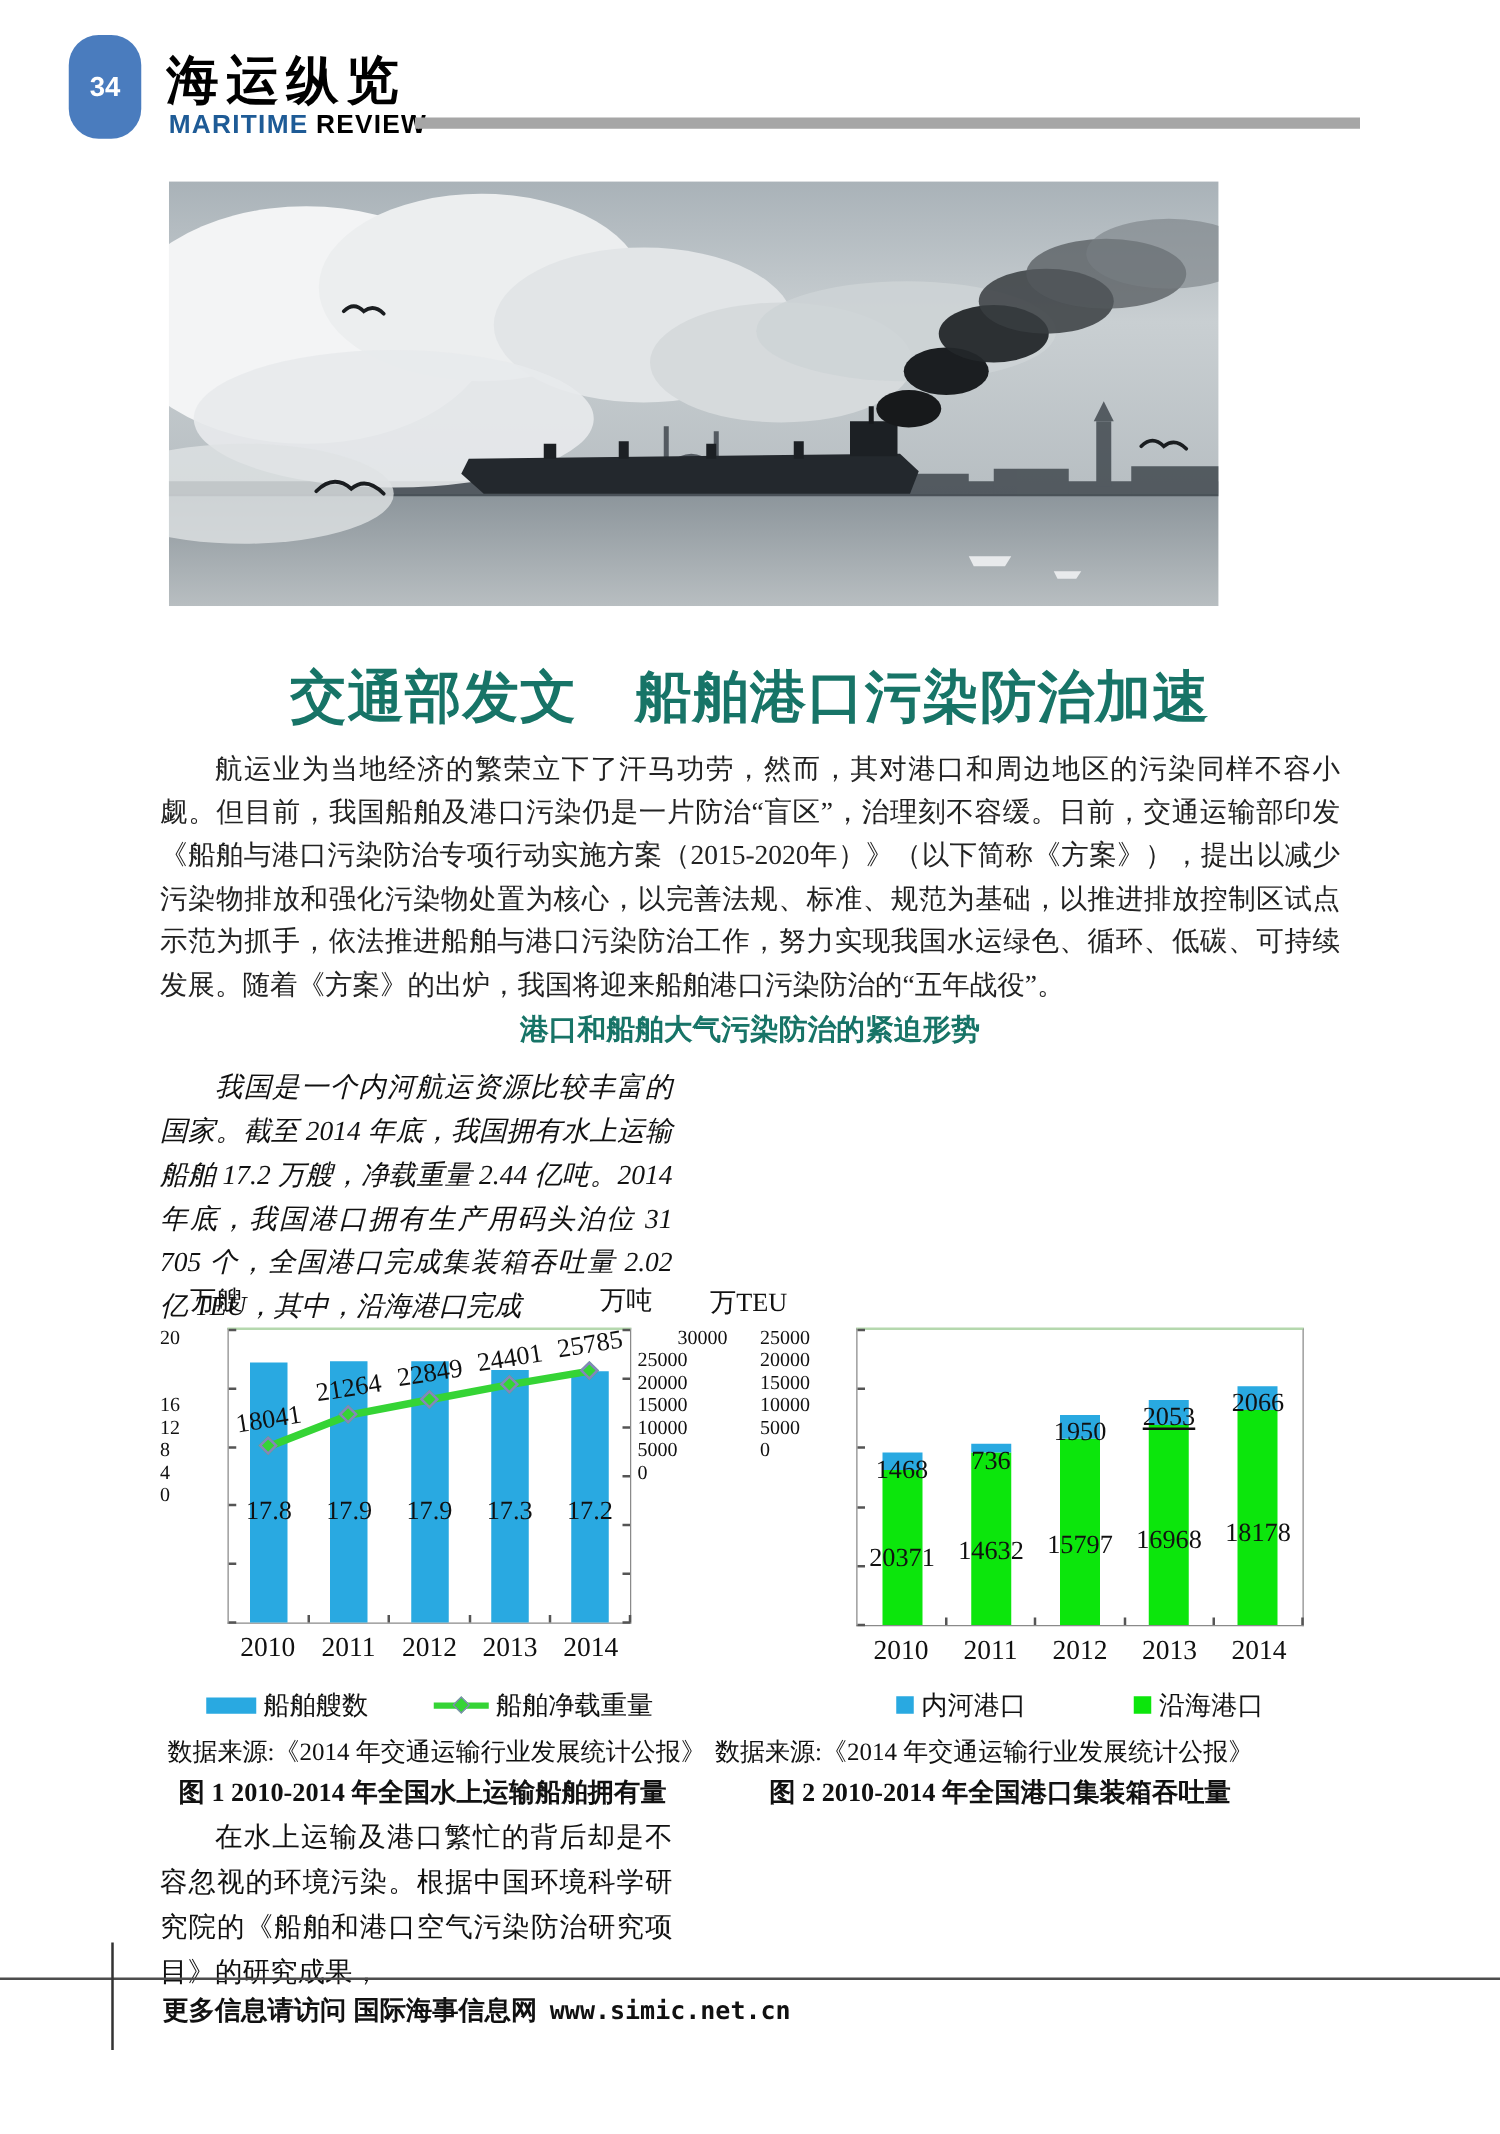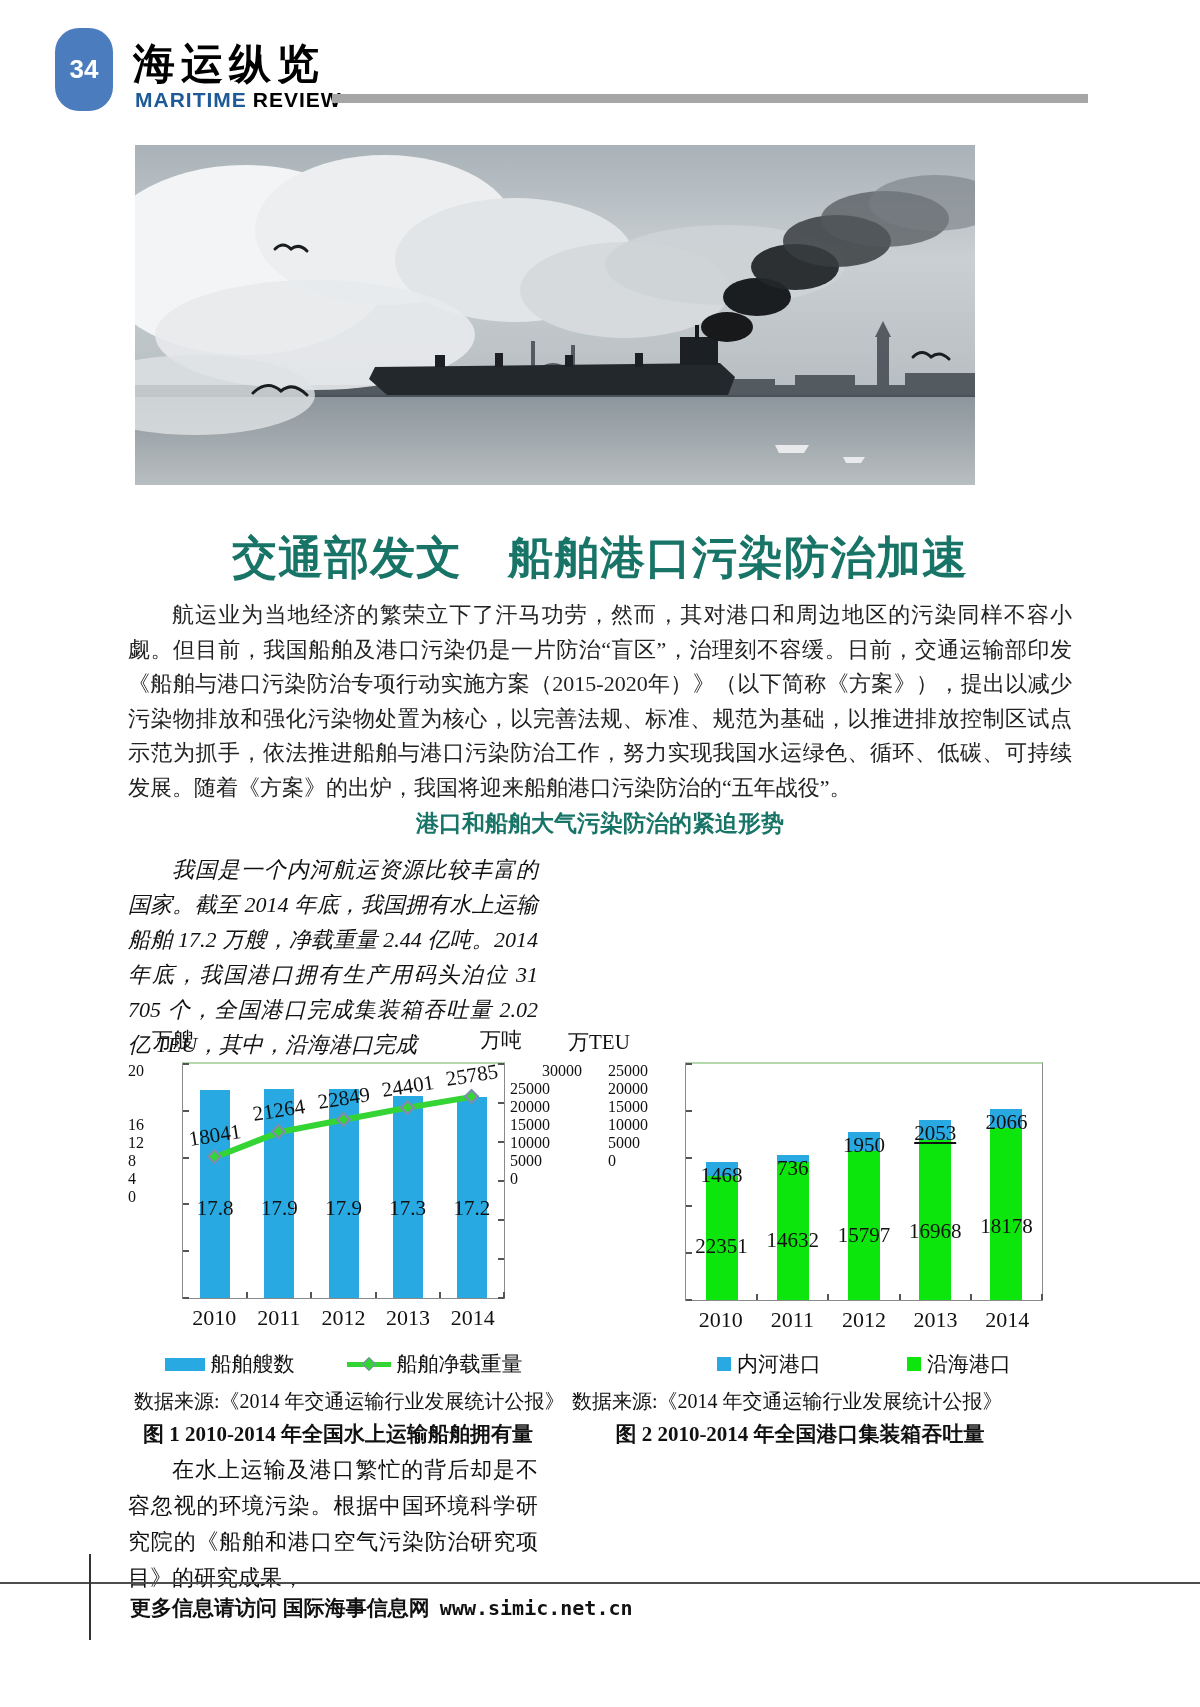--- a/index.html
+++ b/index.html
@@ -4,21 +4,21 @@
 <style>
   * { margin:0; padding:0; box-sizing:border-box; }
   html,body { background:#ffffff; }
   #page {
     position:relative; width:1200px; height:1707px; background:#fff;
     font-family:"Liberation Serif","DejaVu Serif",serif; color:#111; overflow:hidden;
   }
   
   .pagenum-box { position:absolute; left:55px; top:28px; width:58px; height:83px;
     background:#4a7cbe; color:#fff; display:flex; align-items:center; justify-content:center;
-    font-family:"Liberation Sans","DejaVu Sans",sans-serif; font-weight:bold; font-size:26px;border-radius:24px; }
+    font-family:"Liberation Sans","DejaVu Sans",sans-serif; font-weight:bold; font-size:22px;border-radius:24px; }
   .brand-cn { position:absolute; left:133px; top:36px; font-family:"Liberation Sans","DejaVu Sans",sans-serif;
     font-weight:bold; font-size:42px; letter-spacing:6px; color:#000; }
   .brand-en { position:absolute; left:135px; top:88px; font-family:"Liberation Sans","DejaVu Sans",sans-serif;
     font-weight:bold; font-size:21px; letter-spacing:1px; }
   .brand-en .b1 { color:#1e5b96; }
   .brand-en .b2 { color:#000; margin-left:6px; }
   .header-bar { position:absolute; left:332px; top:94px; width:756px; height:9px; background:#a6a6a6; }
   
   .photo { position:absolute; left:135px; top:145px; width:840px; height:340px; overflow:hidden; }
   
@@ -275,21 +275,21 @@
     <div class="plot">
         <div class="tickmark" style="left: 0px; width: 6px; height: 2px; bottom: calc(100% - 1px);"></div>
         <div class="tickmark" style="left: 0px; width: 6px; height: 2px; bottom: calc(80% - 1px);"></div>
         <div class="tickmark" style="left: 0px; width: 6px; height: 2px; bottom: calc(60% - 1px);"></div>
         <div class="tickmark" style="left: 0px; width: 6px; height: 2px; bottom: calc(40% - 1px);"></div>
         <div class="tickmark" style="left: 0px; width: 6px; height: 2px; bottom: calc(20% - 1px);"></div>
         <div class="tickmark" style="left: 0px; width: 6px; height: 2px; bottom: calc(0% - 1px);"></div>
         <div class="bar" style="left: calc(10% - 16px); width: 32px; bottom: 0px; height: 52.58%; background: rgb(12, 230, 12);"></div>
         <div class="bar" style="left: calc(10% - 16px); width: 32px; bottom: 52.58%; height: 5.872%; background: rgb(41, 169, 225);"></div>
         <div class="bar-vlabel" style="left: 10%; top: calc(41.548% + 1px);">1468</div>
-        <div class="bar-vlabel" style="left: 10%; bottom: calc(22.0836% - 11px);">22351</div>
+        <div class="bar-vlabel" style="left: 10%; bottom: calc(22.0836% - 11px);">20371</div>
         <div class="tickmark" style="bottom: 0px; width: 2px; height: 6px; left: calc(20% - 1px);"></div>
         <div class="bar" style="left: calc(30% - 16px); width: 32px; bottom: 0px; height: 58.528%; background: rgb(12, 230, 12);"></div>
         <div class="bar" style="left: calc(30% - 16px); width: 32px; bottom: 58.528%; height: 2.944%; background: rgb(41, 169, 225);"></div>
         <div class="bar-vlabel" style="left: 30%; top: calc(38.528% + 1px);">736</div>
         <div class="bar-vlabel" style="left: 30%; bottom: calc(24.5818% - 11px);">14632</div>
         <div class="tickmark" style="bottom: 0px; width: 2px; height: 6px; left: calc(40% - 1px);"></div>
         <div class="bar" style="left: calc(50% - 16px); width: 32px; bottom: 0px; height: 63.188%; background: rgb(12, 230, 12);"></div>
         <div class="bar" style="left: calc(50% - 16px); width: 32px; bottom: 63.188%; height: 7.8%; background: rgb(41, 169, 225);"></div>
         <div class="bar-vlabel" style="left: 50%; top: calc(29.012% + 1px);">1950</div>
         <div class="bar-vlabel" style="left: 50%; bottom: calc(26.539% - 11px);">15797</div>

